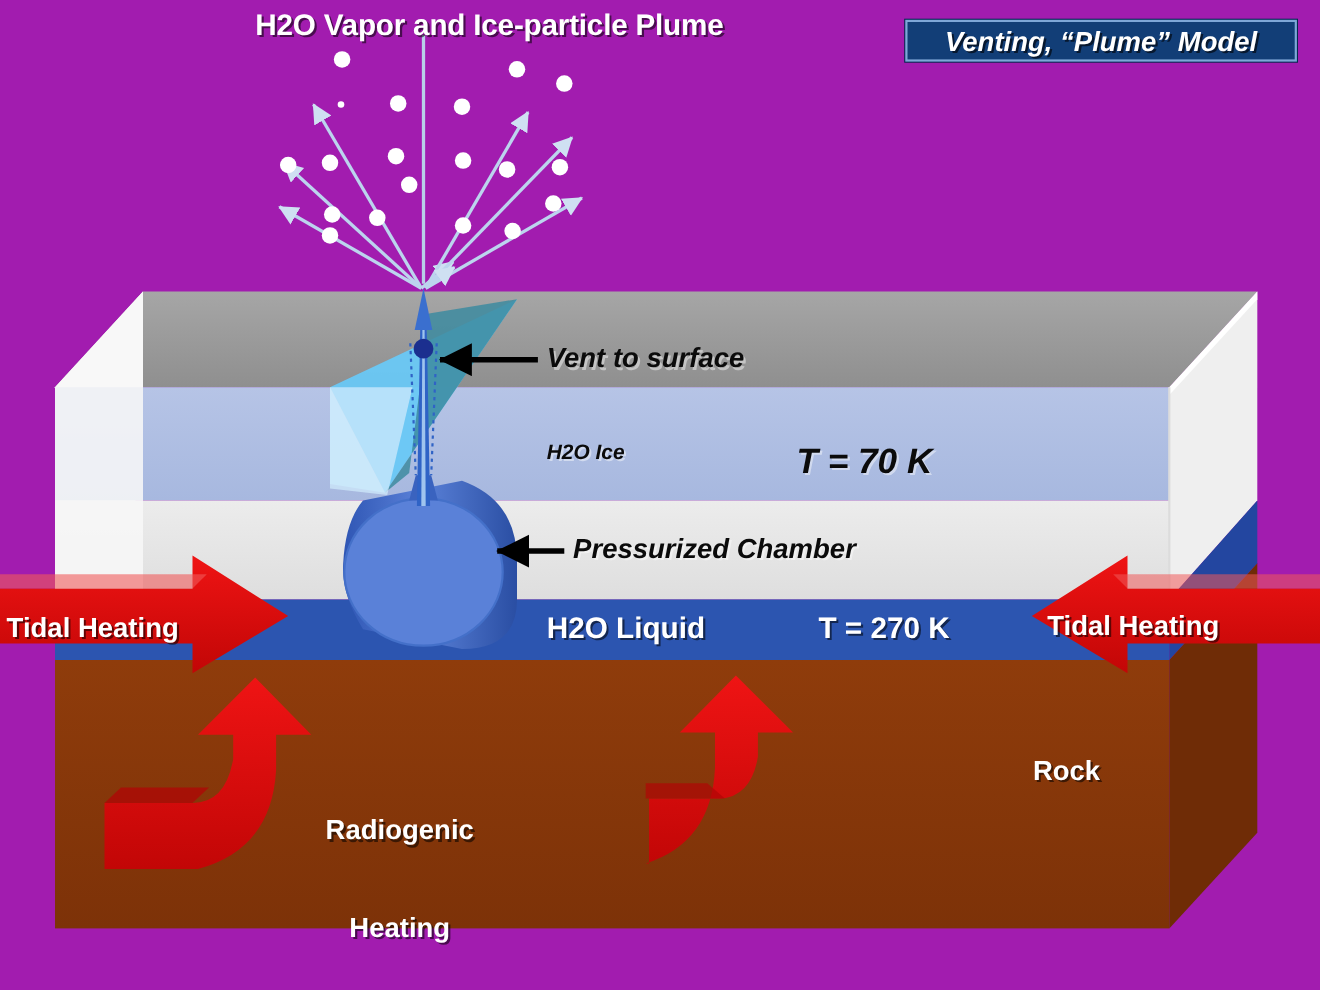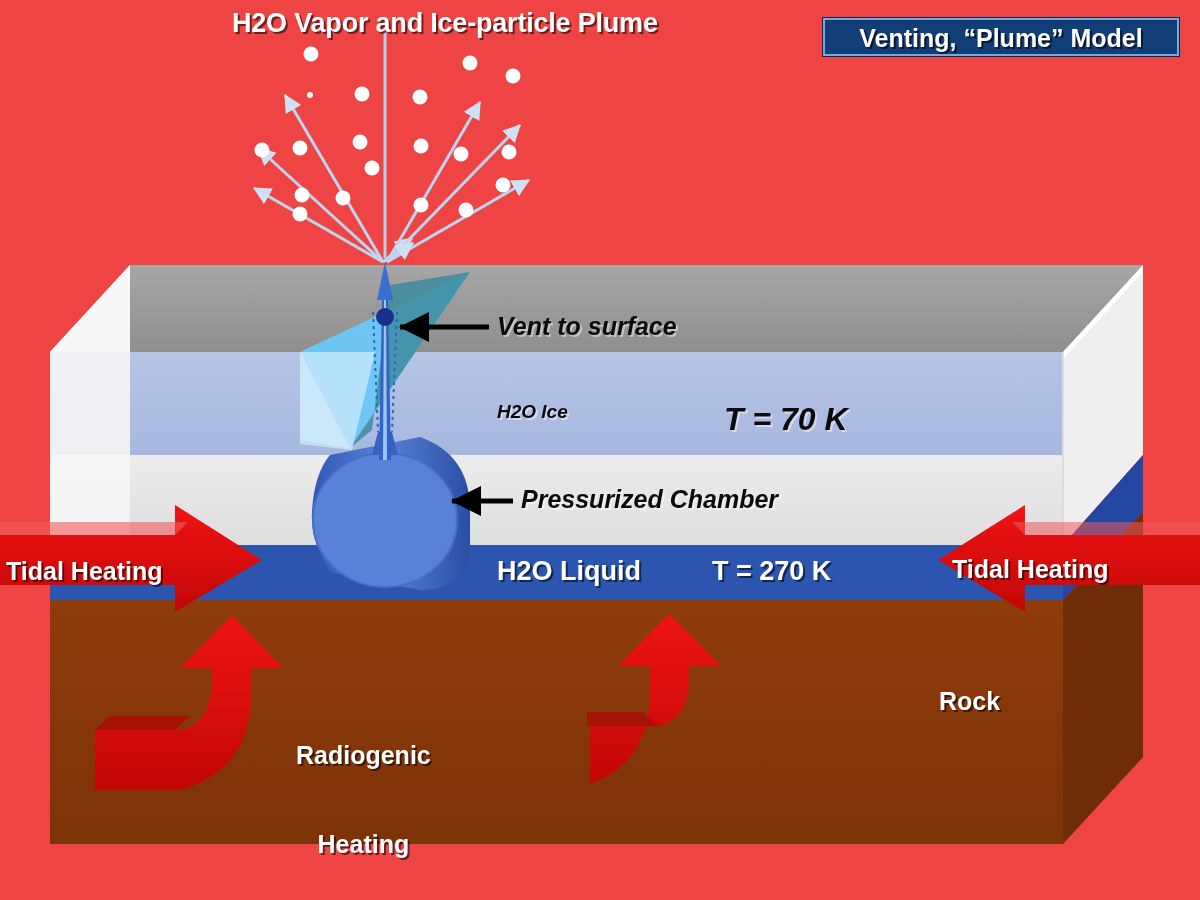--- a/index.html
+++ b/index.html
@@ -8,21 +8,21 @@
     padding: 0;
     background: #05356b;
   }
   body {
     font-family: "Liberation Sans", sans-serif;
   }
   #stage {
     position: relative;
     width: 1200px;
     height: 900px;
-    background: #ef4444;
+    background: #a21caf;
     overflow: hidden;
   }
   #art {
     position: absolute;
     left: 0;
     top: 0;
     width: 1200px;
     height: 900px;
   }
   .lbl {
@@ -49,36 +49,37 @@
   #model-box {
     position: absolute;
     left: 823px;
     top: 18px;
     width: 356px;
     height: 38px;
     background: #123e77;
     border: 2px solid #7ea7d8;
     box-shadow: 0 0 0 1px #04294f;
     box-sizing: border-box;
+    font-style: italic;
   }
   #model-box span {
     position: absolute;
     left: 0;
     right: 0;
     top: 4px;
     text-align: center;
     font-size: 25px;
     font-weight: bold;
     color: #ffffff;
     text-shadow: 2px 2px 0 rgba(0,0,0,0.6);
   }
   #lab-ice      { left: 497px; top: 401px; font-size: 19px; }
   #lab-ice-t    { left: 724px; top: 401px; font-size: 32px; }
   #lab-liquid   { left: 497px; top: 556px; font-size: 27px; }
-  #lab-liquid-t { left: 712px; top: 556px; font-size: 27px; }
+  #lab-liquid-t { left: 744px; top: 556px; font-size: 27px; }
   #lab-vent     { left: 497px; top: 312px; font-size: 25px; }
   #lab-chamber  { left: 521px; top: 485px; font-size: 25px; }
   #lab-rock     { left: 915px; top: 687px; font-size: 25px; margin-left: 24px; }
   #lab-radio    { left: 296px; top: 682px; font-size: 25px; text-align: center; }
   #lab-tidal-l  { left: 6px;  top: 557px; font-size: 25px; }
   #lab-tidal-r  { left: 952px; top: 555px; font-size: 25px; }
 </style>
 </head>
 <body>
 

